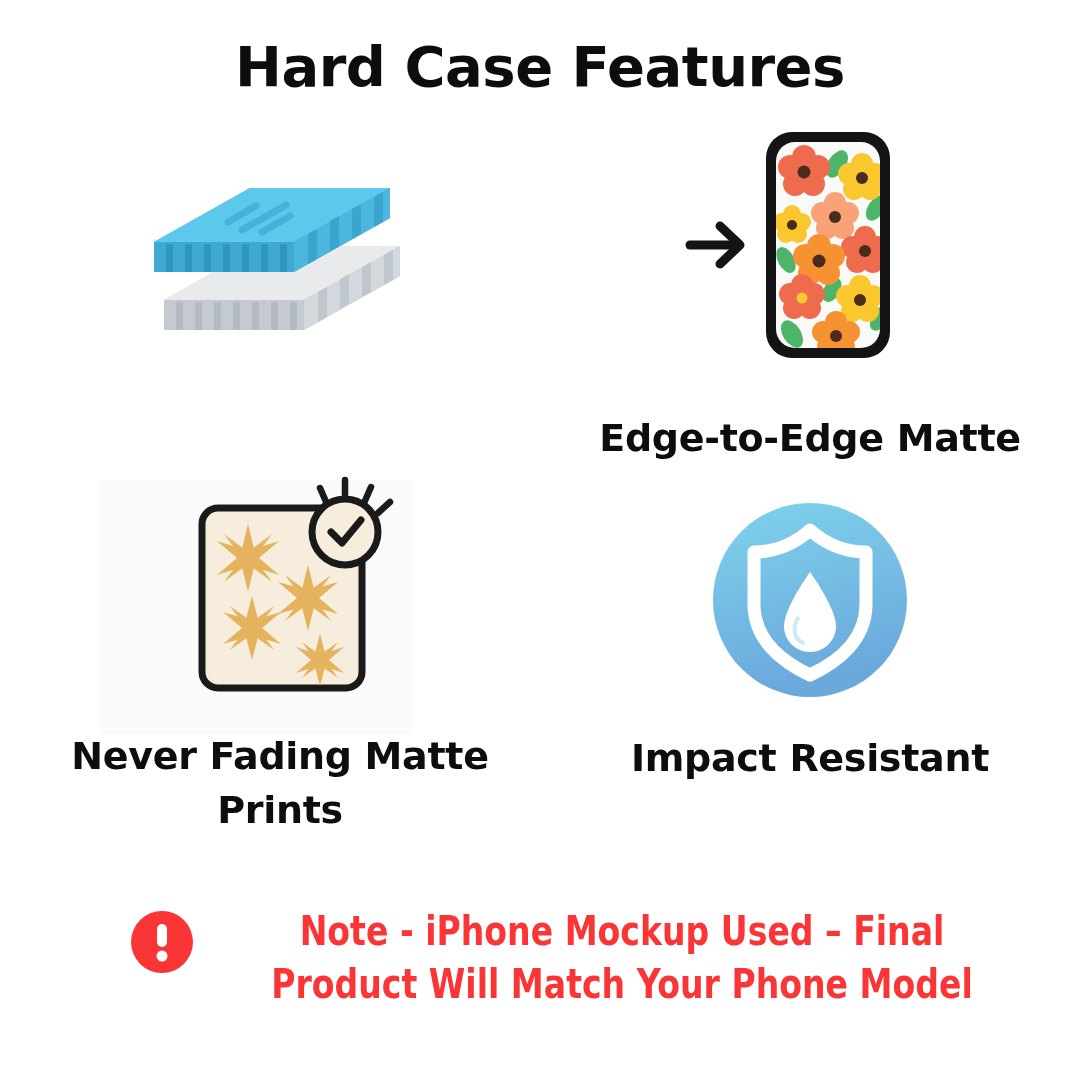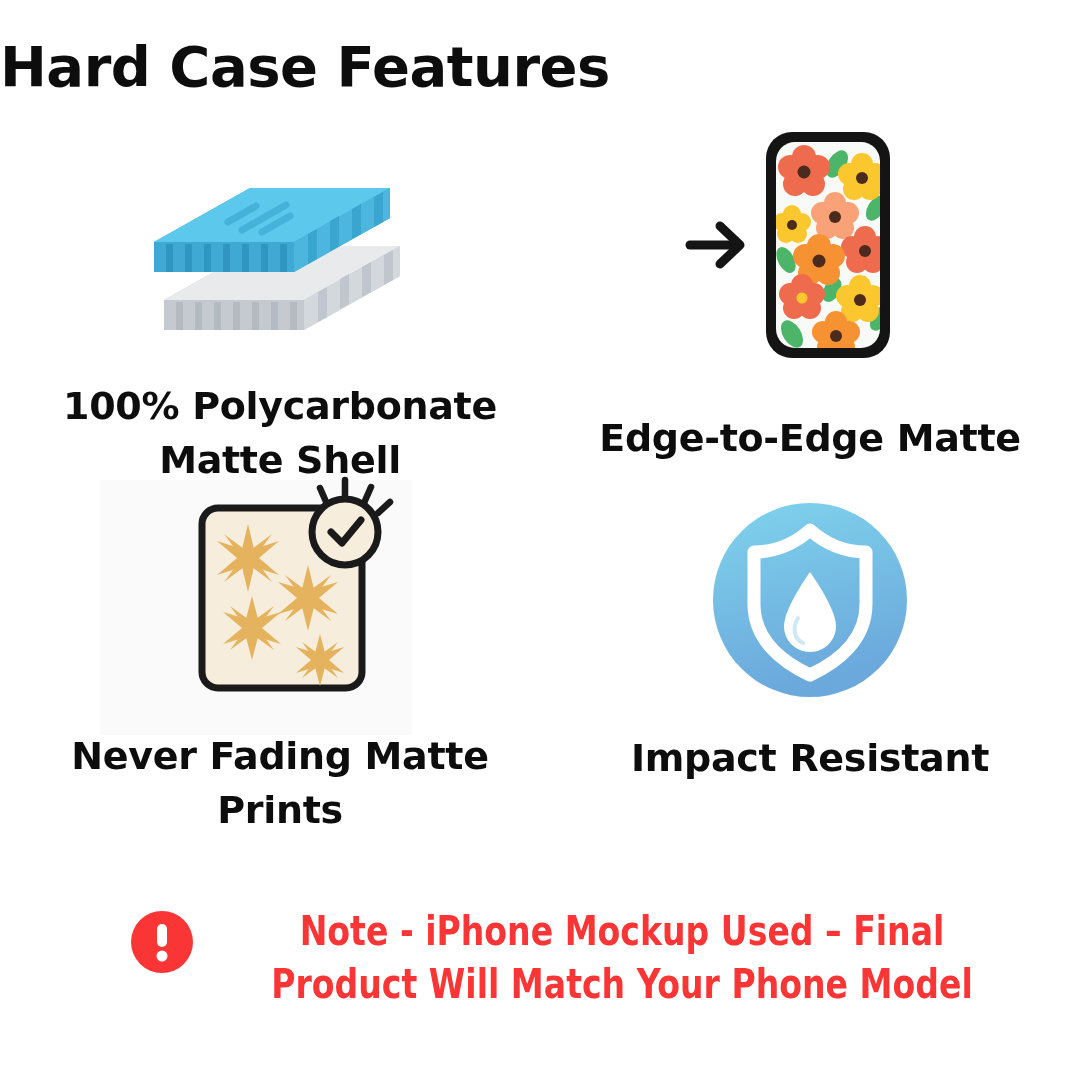--- a/index.html
+++ b/index.html
@@ -22,21 +22,21 @@
     height: 1080px;
     background: #ffffff;
   }
 
   
   .page-title {
     position: absolute;
     top: 34px;
     left: 0;
     width: 1080px;
-    text-align: left;
+    text-align: center;
     font-size: 56px;
     font-weight: 700;
     letter-spacing: -0.5px;
     color: #0d0d0d;
     font-family: "DejaVu Sans", sans-serif;
   }
 
   
   .feature {
     position: absolute;
@@ -162,24 +162,20 @@
           <polygon points="224,47 233,42 233,72 224,77"></polygon>
         </g>
 
         <g stroke="#45b2da" stroke-width="7" stroke-linecap="round">
           <line x1="78" y1="72" x2="106" y2="56"></line>
           <line x1="92" y1="80" x2="136" y2="55"></line>
           <line x1="112" y1="82" x2="140" y2="66"></line>
         </g>
       </svg>
     </div>
-    <div class="feature-caption">
-      <span>100% Polycarbonate</span><br>
-      <span>Matte Shell</span>
-    </div>
   </div>
 
   <div class="feature" id="cell-edge">
     <div class="feature-icon">
       <svg width="260" height="250" viewBox="0 0 260 250">
 
         <g stroke="#141414" stroke-width="9" stroke-linecap="round" stroke-linejoin="round" fill="none">
           <line x1="10" y1="125" x2="58" y2="125"></line>
           <polyline points="40,106 60,125 40,144"></polyline>
         </g>

